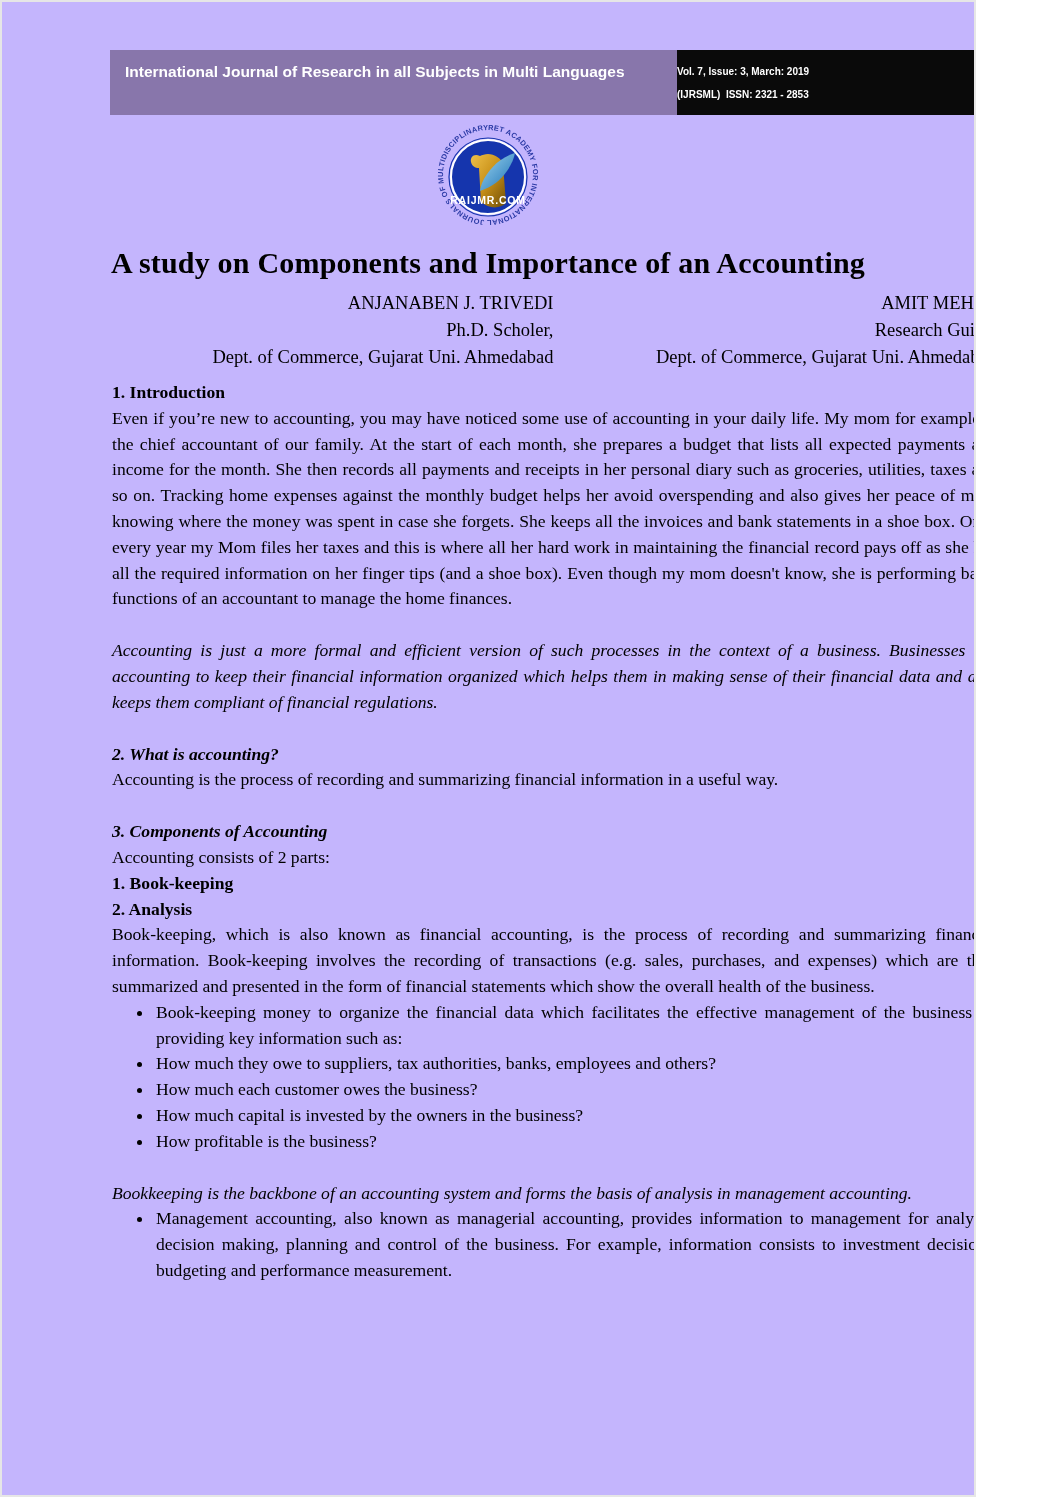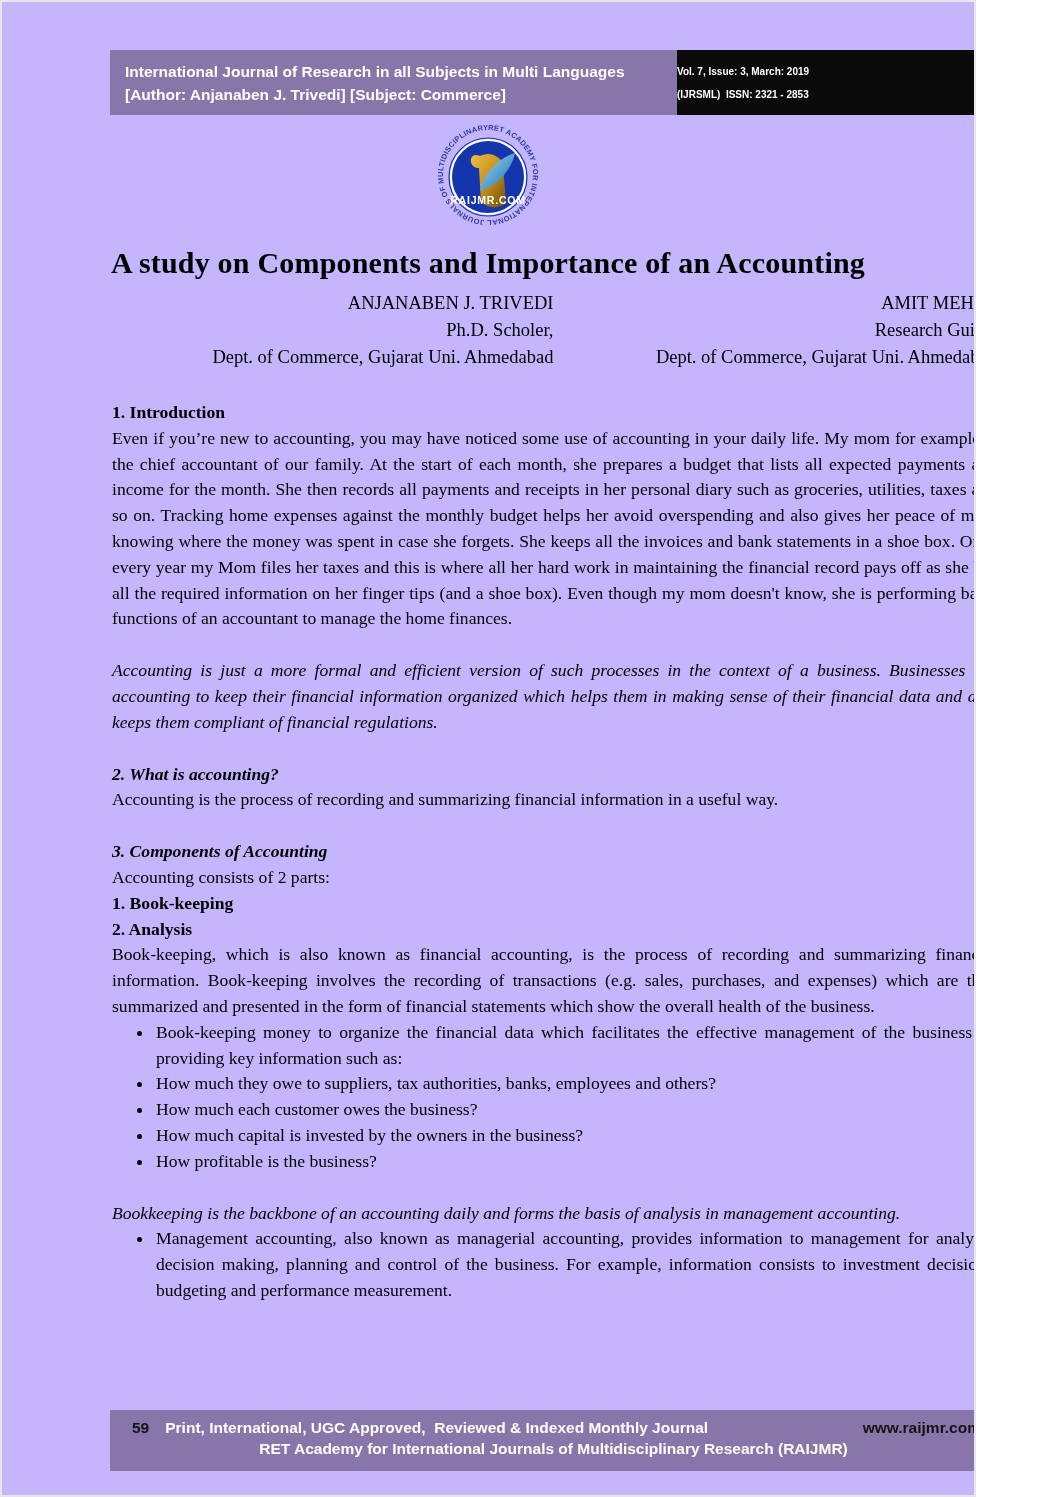--- a/index.html
+++ b/index.html
@@ -36,21 +36,21 @@
   }
   .authors {
     position:absolute; top:288px; left:108px; width:887px;
     display:flex; text-align:right; font-size:18.5px; line-height:27px;
   }
   .author { flex:1; }
 
   
   .body {
     position:absolute; left:110px; top:378px; width:885px;
-    font-size:17.6px; line-height:25.8px; text-align:justify;margin-top:20px;
+    font-size:17.6px; line-height:25.8px; text-align:justify;
   }
   .body h3 { font-size:inherit; line-height:inherit; margin:0; }
   .body p { margin:0; }
   .mt { margin-top:26px !important;font-style:italic; }
   .bold { font-weight:bold; }
   .body ul { margin:0; padding-left:42px; }
   .body li { padding-left:2px; }
 
   
   .footer-band {
@@ -64,21 +64,20 @@
   .f-row2 { text-align:center; margin-top:3px; }
 </style>
 </head>
 <body>
 
 <div class="page">
 
   <header class="header-band">
     <div class="hdr-left">
       <div>International Journal of Research in all Subjects in Multi Languages</div>
-      <div>[Author: Anjanaben J. Trivedi] [Subject: Commerce]</div>
     </div>
     <div class="hdr-right">
       <div class="ws-pre">Vol. 7, Issue: 3, March: 2019</div>
       <div class="ws-pre">(IJRSML)  ISSN: 2321 - 2853</div>
     </div>
   </header>
 
   <div class="logo">
     <svg width="120" height="108" viewBox="0 0 120 108">
       <defs>
@@ -134,28 +133,20 @@
     <p>Book-keeping, which is also known as financial accounting, is the process of recording and summarizing financial information. Book-keeping involves the recording of transactions (e.g. sales, purchases, and expenses) which are then summarized and presented in the form of financial statements which show the overall health of the business.</p>
 
     <ul>
       <li>Book-keeping money to organize the financial data which facilitates the effective management of the business by providing key information such as:</li>
       <li>How much they owe to suppliers, tax authorities, banks, employees and others?</li>
       <li>How much each customer owes the business?</li>
       <li>How much capital is invested by the owners in the business?</li>
       <li>How profitable is the business?</li>
     </ul>
 
-    <p class="mt">Bookkeeping is the backbone of an accounting daily and forms the basis of analysis in management accounting.</p>
+    <p class="mt">Bookkeeping is the backbone of an accounting system and forms the basis of analysis in management accounting.</p>
     <ul>
       <li>Management accounting, also known as managerial accounting, provides information to management for analysis, decision making, planning and control of the business. For example, information consists to investment decisions, budgeting and performance measurement.</li>
     </ul>
   </main>
 
-  <footer class="footer-band">
-    <div class="f-row1">
-      <span class="f-page">59</span>
-      <span class="ws-pre">Print, International, UGC Approved,  Reviewed &amp; Indexed Monthly Journal</span>
-      <span class="f-site">www.raijmr.com</span>
-    </div>
-    <div class="f-row2">RET Academy for International Journals of Multidisciplinary Research (RAIJMR)</div>
-  </footer>
 
 </div>
 
 </body></html>

